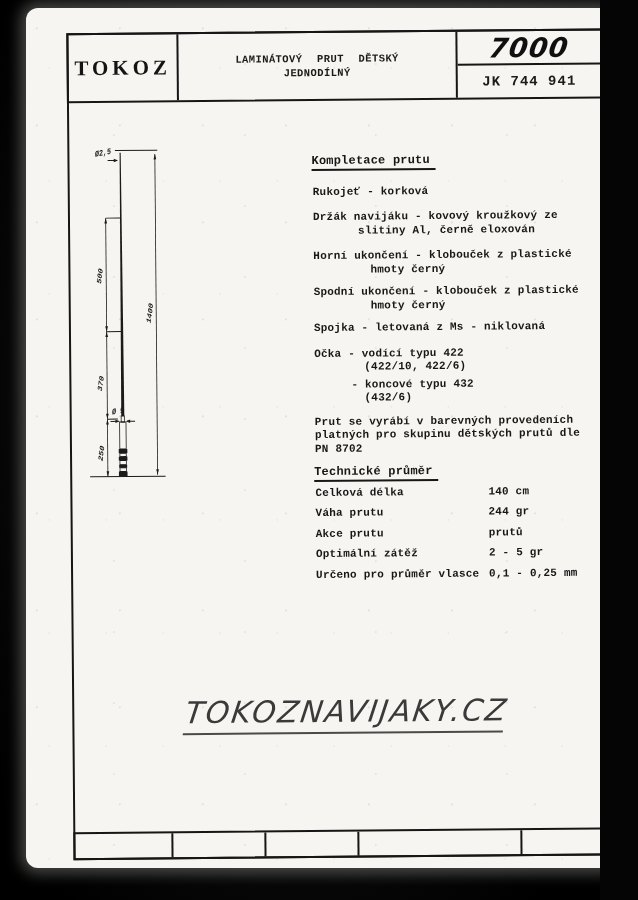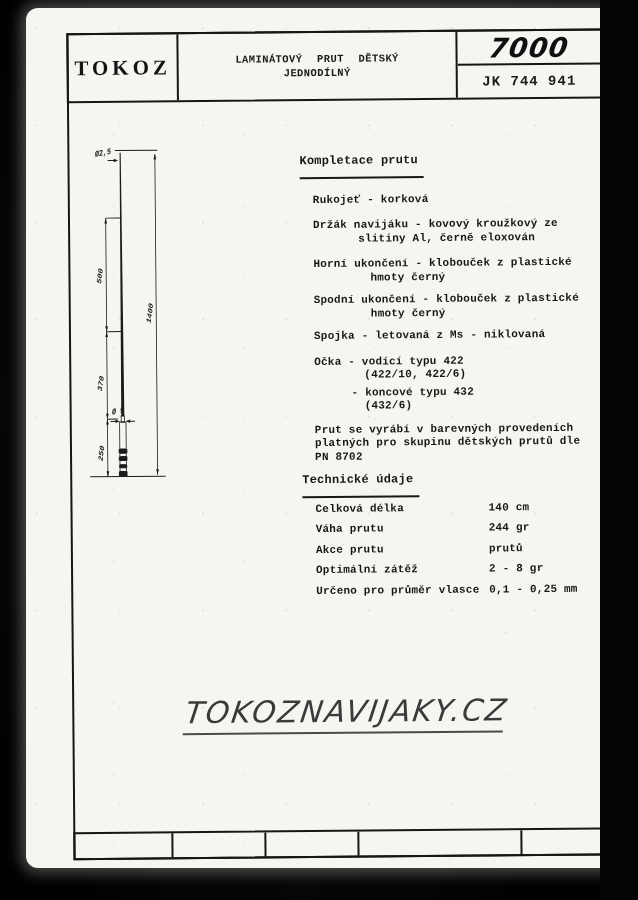--- a/index.html
+++ b/index.html
@@ -26,21 +26,21 @@
   .c-title{width:279px;border-right:2.5px solid #161616;flex-direction:column;}
   .ttl{font-size:10.5px;font-weight:700;word-spacing:8px;letter-spacing:.4px;line-height:14px;text-align:center;}
   .c-code{flex:1;flex-direction:column;align-items:stretch;justify-content:flex-start;}
   .code-top{height:32px;border-bottom:2.5px solid #161616;display:flex;align-items:center;justify-content:center;}
   .model{font-family:"DejaVu Sans", sans-serif;font-weight:700;font-style:italic;font-size:27px;
          transform:skewX(-9deg);letter-spacing:1px;color:#101010;}
   .code-bot{flex:1;display:flex;align-items:center;justify-content:center;}
   .jk{font-size:14px;font-weight:700;letter-spacing:1px;}
   
   .tcol{left:300px;top:155px;width:288px;font-size:11px;font-weight:700;line-height:13.5px;letter-spacing:.2px;color:#171717;}
-  .sec-head{font-size:12px;display:inline-block;border-bottom:2px solid #171717;padding:0 6px 8px 0;margin:0 0 0 2px;}
+  .sec-head{font-size:12px;display:inline-block;border-bottom:2px solid #171717;padding:0 6px 0 0;margin:0 0 0 14px;}
   .head1{margin-bottom:15px;}
   .item{padding-left:15px;margin-bottom:12px;}
   .mb13{margin-bottom:12px;} .mb10{margin-bottom:9px;} .mb5{margin-bottom:4px;} .mb11{margin-bottom:10px;}
   .ind45{padding-left:45px;} .ind57{padding-left:57px;} .ind50{padding-left:50px;} .ind37{padding-left:37px;}
   .note{padding-left:15px;margin-bottom:10px;}
   .head2{margin-bottom:5px;}
   .trow{padding-left:15px;margin-bottom:7px;display:flex;}
   .tlabel{width:173px;flex:none;}
   .tvalue{flex:none;text-align:center;}
   
@@ -170,37 +170,37 @@
           <div class="ind50">(432/6)</div>
         </div>
 
         <div class="note">
           <div>Prut se vyrábí v barevných provedeních</div>
           <div>platných pro skupinu dětských prutů dle</div>
           <div>PN 8702</div>
         </div>
 
         <div class="head2">
-          <span class="sec-head">Technické údaje</span>
+          <span class="sec-head">Technické průměr</span>
         </div>
         <div class="trow">
           <span class="tlabel">Celková délka</span>
           <span class="tvalue">140 cm</span>
         </div>
         <div class="trow">
           <span class="tlabel">Váha prutu</span>
           <span class="tvalue">244 gr</span>
         </div>
         <div class="trow">
           <span class="tlabel">Akce prutu</span>
           <span class="tvalue">prutů</span>
         </div>
         <div class="trow">
           <span class="tlabel">Optimální zátěž</span>
-          <span class="tvalue">2 - 8 gr</span>
+          <span class="tvalue">2 - 5 gr</span>
         </div>
         <div class="trow">
           <span class="tlabel">Určeno pro průměr vlasce</span>
           <span class="tvalue">0,1 - 0,25 mm</span>
         </div>
       </div>
 
       <div class="abs wm">TOKOZNAVIJAKY.CZ</div>
 
       <div class="abs ftr">

